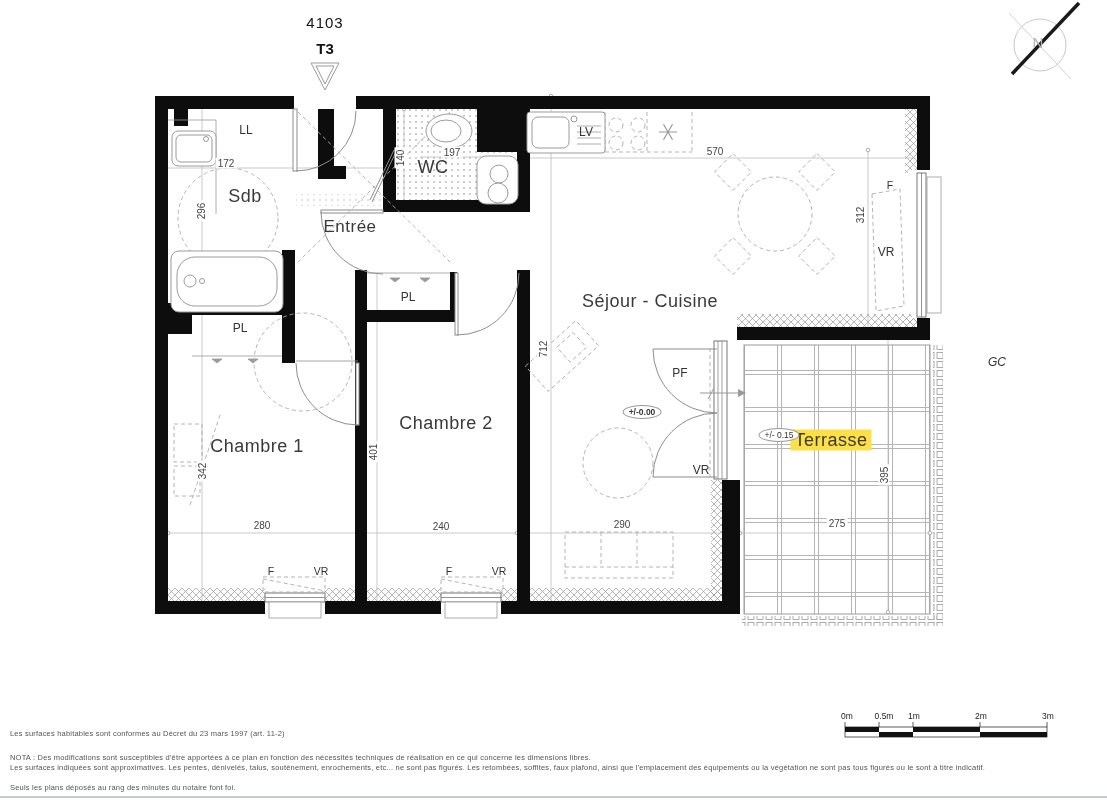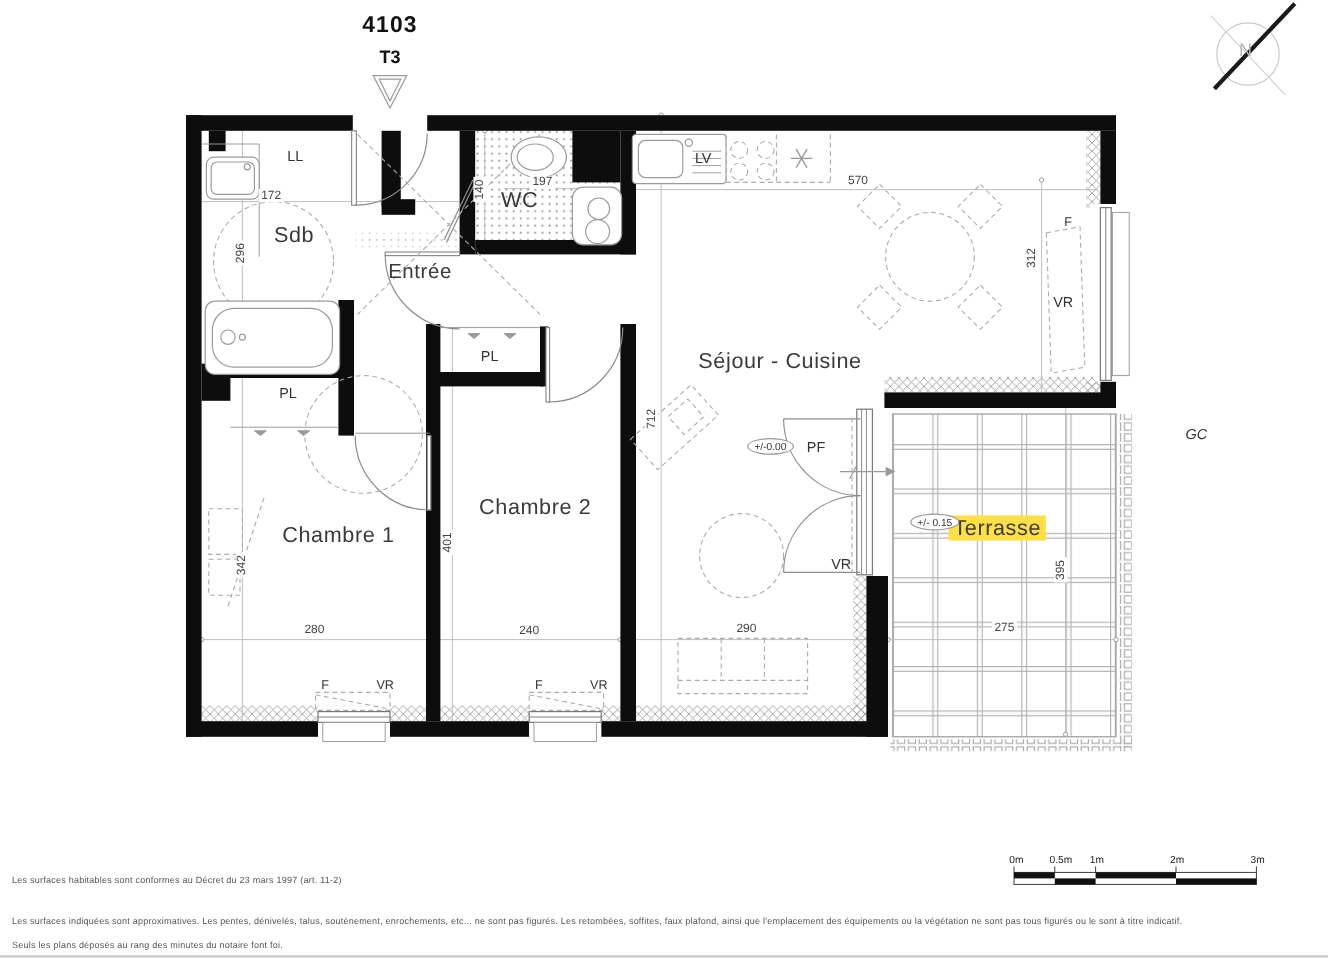--- a/index.html
+++ b/index.html
@@ -10,21 +10,21 @@
        font-family:"Liberation Sans", sans-serif;}
   .lbl.rot{transform:translate(-50%,-50%) rotate(-90deg);}
   .room{font-size:17px;color:#3a3a3a;letter-spacing:.5px;}
   .room.big{font-size:18px;}
   .fix{font-size:12px;color:#333;}
   .fix.sm{font-size:10.5px;}
   .dim{font-size:10px;color:#444;background:#fff;padding:0 2px;}
   .boxed{background:#fde047;padding:0 4px;}
   .ellipse{font-size:8.5px;color:#333;border:1px solid #999;border-radius:50%;
            padding:1px 5px;background:#fff;}
-  .hdr1{font-size:19px;font-weight:bold;color:#111;letter-spacing:1px;}
+  .hdr1{font-size:15px;font-weight:normal;color:#111;letter-spacing:1px;}
   .hdr2{font-size:15px;font-weight:bold;color:#111;}
   .ncompass{font-size:15px;color:#b5b5b5;}
   .scl{font-size:8.5px;color:#222;}
   .nota{position:absolute;left:10px;font-size:7.5px;color:#555;white-space:nowrap;
         letter-spacing:.2px;}
   .baseline{position:absolute;left:0;top:796px;width:1107px;height:2px;background:#c3ccd3;}
 </style>
 </head>
 <body>
 
@@ -271,39 +271,39 @@
 </svg>
 
 <div class="lbl hdr1" style="left:325px;top:22px;">4103</div>
 <div class="lbl hdr2" style="left:325px;top:48px;">T3</div>
 <div class="lbl ncompass" style="left:1038px;top:42px;">N</div>
 
 <div class="lbl room big" style="left:245px;top:196px;">Sdb</div>
 <div class="lbl room" style="left:350px;top:227px;">Entrée</div>
 <div class="lbl room big" style="left:433px;top:167px;">WC</div>
 <div class="lbl room big" style="left:650px;top:301px;">Séjour - Cuisine</div>
-<div class="lbl room big" style="left:257px;top:446px;margin-left:25px;">Chambre 1</div>
+<div class="lbl room big" style="left:257px;top:446px;">Chambre 1</div>
 <div class="lbl room big" style="left:446px;top:423px;">Chambre 2</div>
 <div class="lbl room big boxed" style="left:831px;top:440px;">Terrasse</div>
 
 <div class="lbl fix" style="left:246px;top:130px;">LL</div>
 <div class="lbl fix" style="left:586px;top:132px;">LV</div>
 <div class="lbl fix" style="left:240px;top:328px;">PL</div>
 <div class="lbl fix" style="left:408px;top:297px;">PL</div>
 <div class="lbl fix" style="left:680px;top:373px;">PF</div>
 <div class="lbl fix" style="left:997px;top:362px;font-style:italic;">GC</div>
 <div class="lbl fix sm" style="left:890px;top:185px;">F</div>
 <div class="lbl fix" style="left:886px;top:252px;">VR</div>
 <div class="lbl fix" style="left:701px;top:470px;">VR</div>
 <div class="lbl fix sm" style="left:271px;top:571px;">F</div>
 <div class="lbl fix sm" style="left:321px;top:571px;">VR</div>
 <div class="lbl fix sm" style="left:449px;top:571px;">F</div>
 <div class="lbl fix sm" style="left:499px;top:571px;">VR</div>
 
-<div class="lbl ellipse" style="left:642px;top:372px;">+/-0.00</div>
+<div class="lbl ellipse" style="left:642px;top:412px;font-weight:bold;">+/-0.00</div>
 <div class="lbl ellipse" style="left:779px;top:391px;margin-top:44px;">+/- 0.15</div>
 
 <div class="lbl dim" style="left:226px;top:163px;">172</div>
 <div class="lbl dim rot" style="left:201px;top:211px;">296</div>
 <div class="lbl dim rot" style="left:400px;top:158px;">140</div>
 <div class="lbl dim" style="left:452px;top:152px;">197</div>
 <div class="lbl dim" style="left:715px;top:151px;">570</div>
 <div class="lbl dim rot" style="left:860px;top:215px;">312</div>
 <div class="lbl dim rot" style="left:543px;top:349px;">712</div>
 <div class="lbl dim rot" style="left:373px;top:452px;">401</div>
@@ -313,19 +313,20 @@
 <div class="lbl dim" style="left:622px;top:524px;">290</div>
 <div class="lbl dim" style="left:837px;top:523px;">275</div>
 <div class="lbl dim rot" style="left:884px;top:475px;">395</div>
 
 <div class="lbl scl" style="left:847px;top:716px;">0m</div>
 <div class="lbl scl" style="left:884px;top:716px;">0.5m</div>
 <div class="lbl scl" style="left:914px;top:716px;">1m</div>
 <div class="lbl scl" style="left:981px;top:716px;">2m</div>
 <div class="lbl scl" style="left:1048px;top:716px;">3m</div>
 
+<div class="nota" style="top:753px;">NOTA : Des modifications sont susceptibles d'être apportées à ce plan en fonction des nécessités techniques de réalisation en ce qui concerne les dimensions libres.</div>
 <div class="nota" style="top:763px;">Les surfaces indiquées sont approximatives. Les pentes, dénivelés, talus, soutènement, enrochements, etc... ne sont pas figurés. Les retombées, soffites, faux plafond, ainsi que l'emplacement des équipements ou la végétation ne sont pas tous figurés ou le sont à titre indicatif.</div>
 <div class="nota" style="top:729px;">Les surfaces habitables sont conformes au Décret du 23 mars 1997 (art. 11-2)</div>
 <div class="nota" style="top:783px;">Seuls les plans déposés au rang des minutes du notaire font foi.</div>
 
 <div class="baseline"></div>
 
 </div>
 
 </body></html>

